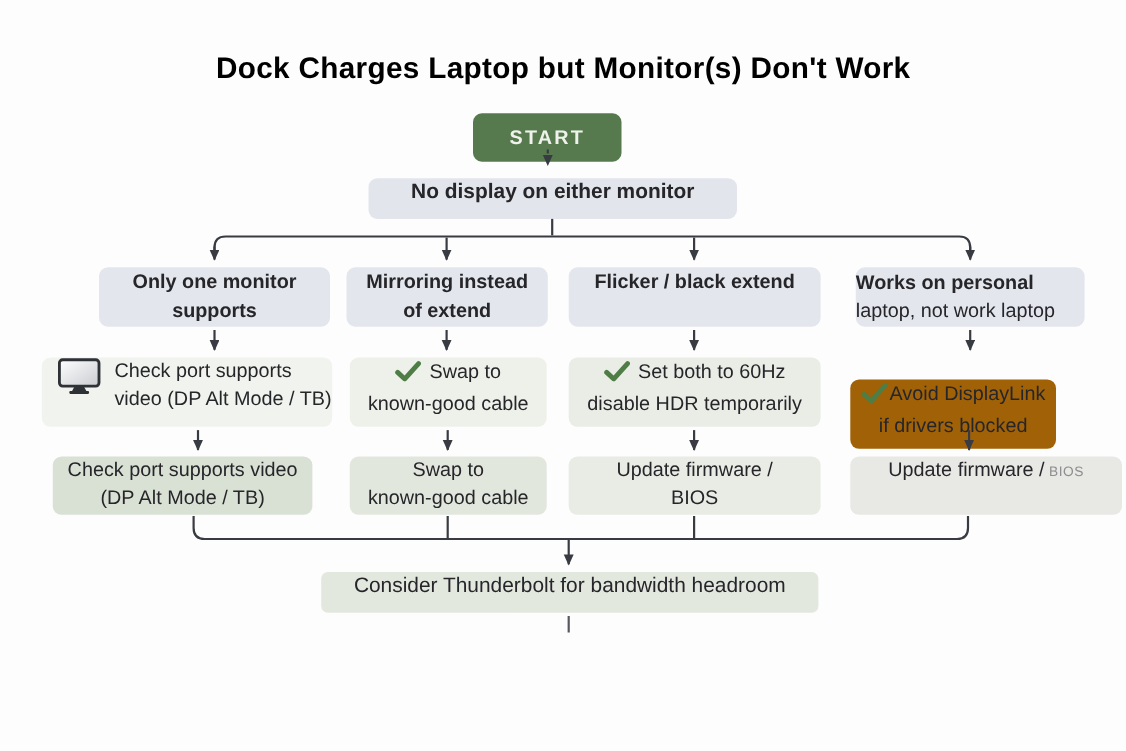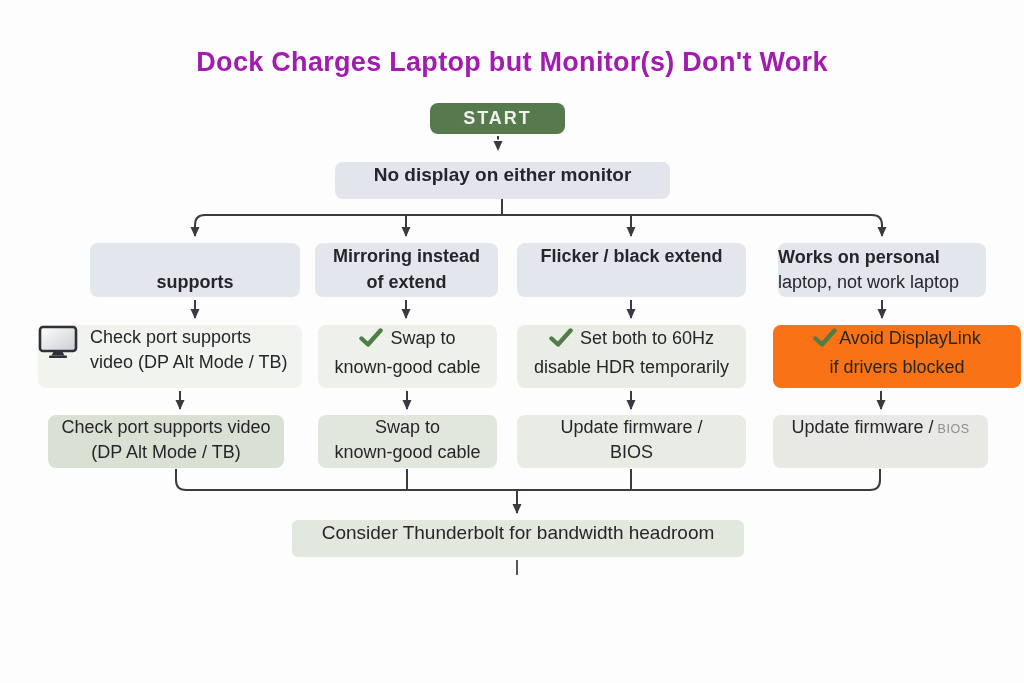--- a/index.html
+++ b/index.html
@@ -4,57 +4,57 @@
 <style>
   html,body{margin:0;padding:0;background:#ffffff;}
   #canvas{
     position:relative;width:1024px;height:683px;background:#fdfdfd;
     font-family:"Liberation Sans","DejaVu Sans",sans-serif;color:#26262a;
     overflow:hidden;
   }
   .abs{position:absolute;box-sizing:border-box;}
   #title{
     left:0;top:47px;width:1024px;text-align:center;
-    font-size:27px;font-weight:600;letter-spacing:.3px;color:#a21caf;
+    font-size:27px;font-weight:600;letter-spacing:.3px;color:#000000;
   }
   #start-node{
-    left:430px;top:103px;width:135px;height:31px;border-radius:8px;
+    left:430px;top:103px;width:135px;height:44px;border-radius:8px;
     background:#56794e;color:#eef2ea;display:flex;align-items:center;justify-content:center;
     font-size:18px;font-weight:bold;letter-spacing:2px;
   }
   .node{
     border-radius:8px;display:flex;align-items:flex-start;justify-content:center;
     text-align:center;line-height:26px;
   }
   #root-node{left:335px;top:162px;width:335px;height:37px;background:#e2e5ec;
     font-size:19px;font-weight:600;}
   
   .symptom{background:#e3e6ed;font-size:18px;font-weight:600;top:243px;height:54px;}
   #symptom-1{left:90px;width:210px;}
   #symptom-2{left:315px;width:183px;}
   #symptom-3{left:517px;width:229px;}
   #symptom-4{left:778px;width:208px;flex-direction:column;line-height:25px;}
   #symptom-4 .l2{font-weight:400;white-space:nowrap;}
   
   .action{font-size:18px;font-weight:500;top:325px;height:63px;}
   #action-1{left:38px;width:264px;background:#f0f3ee;justify-content:flex-start;
-    text-align:left;}
+    padding-left:14px;text-align:left;}
   #action-1 .txt{margin-left:12px;line-height:25px;}
   #action-2{left:318px;width:179px;background:#edf1ea;}
   #action-3{left:517px;width:229px;background:#e9ede6;}
-  #action-4{left:773px;width:248px;background:#f97316;}
+  #action-4{left:773px;width:187px;background:#a16207;margin-top:20px;}
   .action-lines{line-height:26px;}
   .check{display:inline-block;vertical-align:-3px;margin-right:7px;}
   #action-4 .check{margin-right:2px;}
   
   .result{font-size:18px;font-weight:500;top:415px;height:53px;line-height:25px;}
   #result-1{left:48px;width:236px;background:#d9e1d5;}
   #result-2{left:318px;width:179px;background:#e2e7de;}
   #result-3{left:517px;width:229px;background:#e9ece5;}
-  #result-4{left:773px;width:215px;background:#e8e9e5;white-space:nowrap;}
+  #result-4{left:773px;width:247px;background:#e8e9e5;white-space:nowrap;}
   #result-4 .small{font-size:12.5px;font-weight:400;color:#8e8e90;letter-spacing:.5px;margin-left:4px;}
   #footer-node{left:292px;top:520px;width:452px;height:37px;background:#e3e8df;
     border-radius:6px;font-size:19px;font-weight:500;}
   #connectors{left:0;top:0;pointer-events:none;}
 </style>
 </head>
 <body>
 
 <div id="canvas">
 
@@ -62,21 +62,21 @@
 
   <div id="start-node" class="abs">
     <span>START</span>
   </div>
 
   <div id="root-node" class="abs node">
     <span>No display on either monitor</span>
   </div>
 
   <div id="symptom-1" class="abs node symptom">
-    <span><br><span>supports</span></span>
+    <span><span>Only one monitor</span><br><span>supports</span></span>
   </div>
   <div id="symptom-2" class="abs node symptom">
     <span><span>Mirroring instead</span><br><span>of extend</span></span>
   </div>
   <div id="symptom-3" class="abs node symptom">
     <span>Flicker / black extend</span>
   </div>
   <div id="symptom-4" class="abs node symptom">
     <span class="l1">Works on personal</span>
     <span class="l2">laptop, not work laptop</span>

